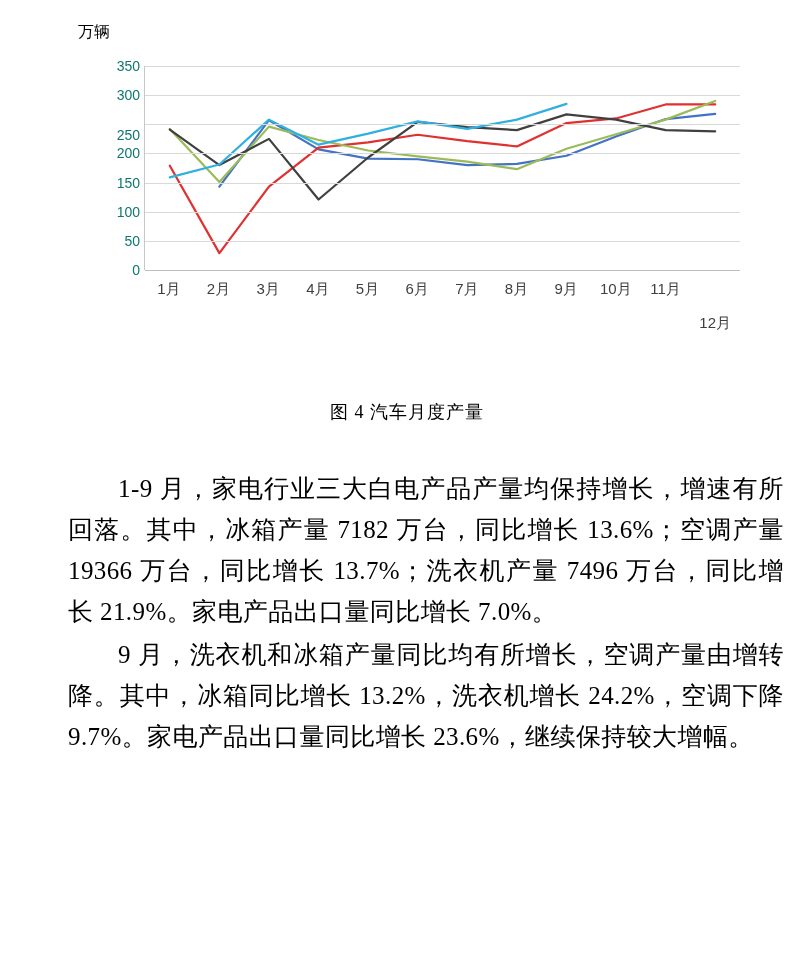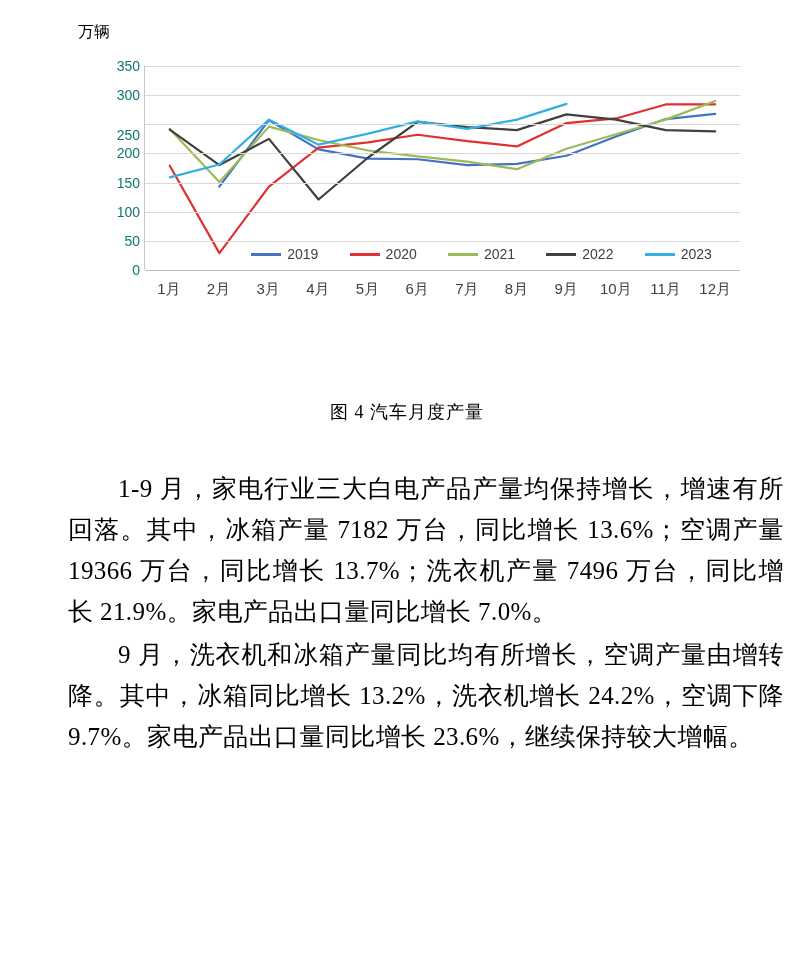--- a/index.html
+++ b/index.html
@@ -186,55 +186,33 @@
           </svg>
       <div class="grid-line axis-base" style="top: 100%;"></div>
           <div class="grid-line" style="top: 85.7143%;"></div>
           <div class="grid-line" style="top: 71.4286%;"></div>
           <div class="grid-line" style="top: 57.1429%;"></div>
           <div class="grid-line" style="top: 42.8571%;"></div>
           <div class="grid-line" style="top: 28.5714%;"></div>
           <div class="grid-line" style="top: 14.2857%;"></div>
           <div class="grid-line" style="top: 0%;"></div>
         </div>
-      <div class="legend">
-          <div class="legend-item" style="left: 18%;">
-            <span class="legend-swatch" style="background: rgb(68, 114, 196);"></span>
-            <span>2019</span>
-          </div>
-          <div class="legend-item" style="left: 34.5%;">
-            <span class="legend-swatch" style="background: rgb(224, 48, 48);"></span>
-            <span>2020</span>
-          </div>
-          <div class="legend-item" style="left: 51%;">
-            <span class="legend-swatch" style="background: rgb(155, 187, 89);"></span>
-            <span>2021</span>
-          </div>
-          <div class="legend-item" style="left: 67.5%;">
-            <span class="legend-swatch" style="background: rgb(64, 64, 64);"></span>
-            <span>2022</span>
-          </div>
-          <div class="legend-item" style="left: 84%;">
-            <span class="legend-swatch" style="background: rgb(48, 176, 224);"></span>
-            <span>2023</span>
-          </div>
-        </div>
       <div class="xlabels">
           <span style="left: 4.16667%;">1月</span>
           <span style="left: 12.5%;">2月</span>
           <span style="left: 20.8333%;">3月</span>
           <span style="left: 29.1667%;">4月</span>
           <span style="left: 37.5%;">5月</span>
           <span style="left: 45.8333%;">6月</span>
           <span style="left: 54.1667%;">7月</span>
           <span style="left: 62.5%; text-align: center;">8月</span>
           <span style="left: 70.8333%;">9月</span>
           <span style="left: 79.1667%;">10月</span>
           <span style="left: 87.5%;">11月</span>
-          <span style="left: 95.8333%;">12月</span>
+          <span style="left: 95.8333%; margin-top: 34px;">12月</span>
         </div>
     </div>
 
     <div class="fig-caption">图 4  汽车月度产量</div>
   </div>
 
   <div class="body-text">
     <p class="para">1-9 月，家电行业三大白电产品产量均保持增长，增速有所回落。其中，冰箱产量 7182 万台，同比增长 13.6%；空调产量 19366 万台，同比增长 13.7%；洗衣机产量 7496 万台，同比增长 21.9%。家电产品出口量同比增长 7.0%。</p>
     <p class="para">9 月，洗衣机和冰箱产量同比均有所增长，空调产量由增转降。其中，冰箱同比增长 13.2%，洗衣机增长 24.2%，空调下降 9.7%。家电产品出口量同比增长 23.6%，继续保持较大增幅。</p>
   </div>

